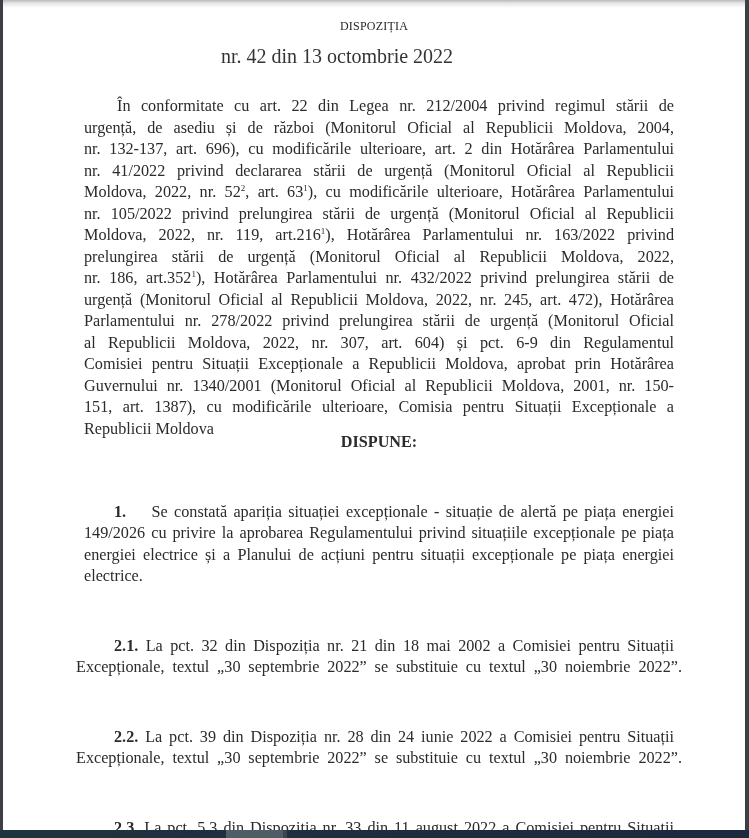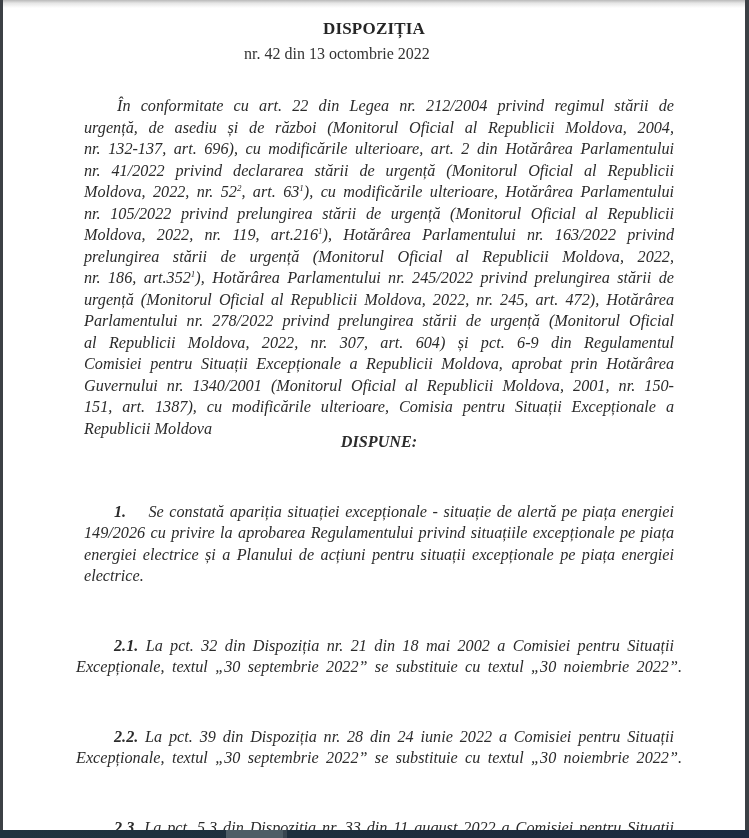--- a/index.html
+++ b/index.html
@@ -61,38 +61,37 @@
       width: 742px;
       font-family: "Liberation Serif", serif;
       color: #2b2b2b;
       font-size: 16.2px;
     }
     .title {
       position: absolute;
       left: 0; width: 742px;
       top: 19px;
       text-align: center;
-      font-weight: bold;
-      font-size: 17px;
+      font-weight: normal;
+      font-size: 12px;
       letter-spacing: 0.2px;
       color: #262626;
     }
     .subtitle {
       position: absolute;
       left: 0; width: 668px;
       top: 45px;
       text-align: center;
-      font-size: 16px;
+      font-size: 20px;
       color: #333;
     }
     .block {
       position: absolute;
       left: 81px;
       width: 590px;
-      font-style: italic;
     }
     .line {
       display: block;
       height: 21.5px;
       line-height: 21.5px;
       white-space: nowrap;
       text-align: justify;
       text-align-last: justify;
     }
     .line.last {
@@ -134,21 +133,21 @@
 
       <div class="block p1">
         <span class="line indent">În conformitate cu art. 22 din Legea nr. 212/2004 privind regimul stării de</span>
         <span class="line">urgență, de asediu și de război (Monitorul Oficial al Republicii Moldova, 2004,</span>
         <span class="line">nr. 132-137, art. 696), cu modificările ulterioare, art. 2 din Hotărârea Parlamentului</span>
         <span class="line">nr. 41/2022 privind declararea stării de urgență (Monitorul Oficial al Republicii</span>
         <span class="line"><span>Moldova, 2022, nr. 52</span><sup>2</sup><span>, art. 63</span><sup>1</sup><span>), cu modificările ulterioare, Hotărârea Parlamentului</span></span>
         <span class="line">nr. 105/2022 privind prelungirea stării de urgență (Monitorul Oficial al Republicii</span>
         <span class="line"><span>Moldova, 2022, nr. 119, art.216</span><sup>1</sup><span>), Hotărârea Parlamentului nr. 163/2022 privind</span></span>
         <span class="line">prelungirea stării de urgență (Monitorul Oficial al Republicii Moldova, 2022,</span>
-        <span class="line"><span>nr. 186, art.352</span><sup>1</sup><span>), Hotărârea Parlamentului nr. 245/2022 privind prelungirea stării de</span></span>
+        <span class="line"><span>nr. 186, art.352</span><sup>1</sup><span>), Hotărârea Parlamentului nr. 432/2022 privind prelungirea stării de</span></span>
         <span class="line">urgență (Monitorul Oficial al Republicii Moldova, 2022, nr. 245, art. 472), Hotărârea</span>
         <span class="line">Parlamentului nr. 278/2022 privind prelungirea stării de urgență (Monitorul Oficial</span>
         <span class="line">al Republicii Moldova, 2022, nr. 307, art. 604) și pct. 6-9 din Regulamentul</span>
         <span class="line">Comisiei pentru Situații Excepționale a Republicii Moldova, aprobat prin Hotărârea</span>
         <span class="line">Guvernului nr. 1340/2001 (Monitorul Oficial al Republicii Moldova, 2001, nr. 150-</span>
         <span class="line">151, art. 1387), cu modificările ulterioare, Comisia pentru Situații Excepționale a</span>
         <span class="line last">Republicii Moldova</span>
       </div>
 
       <div class="block p2">

